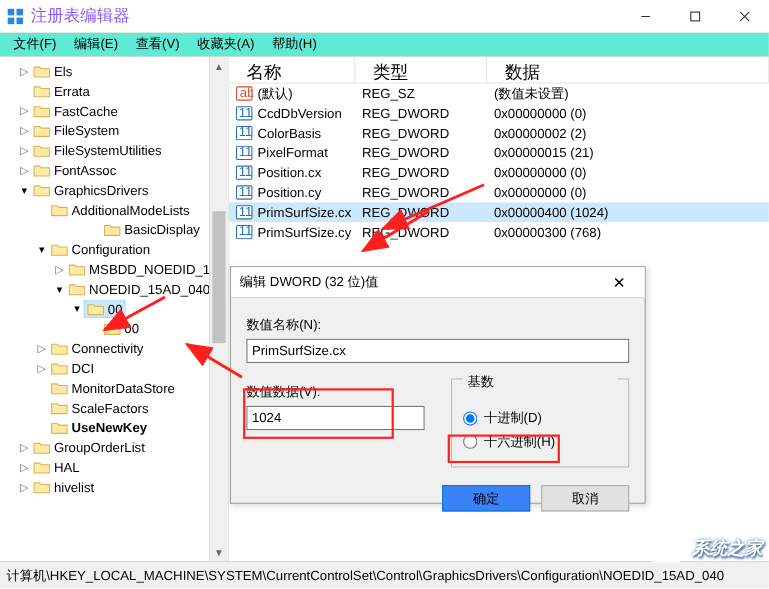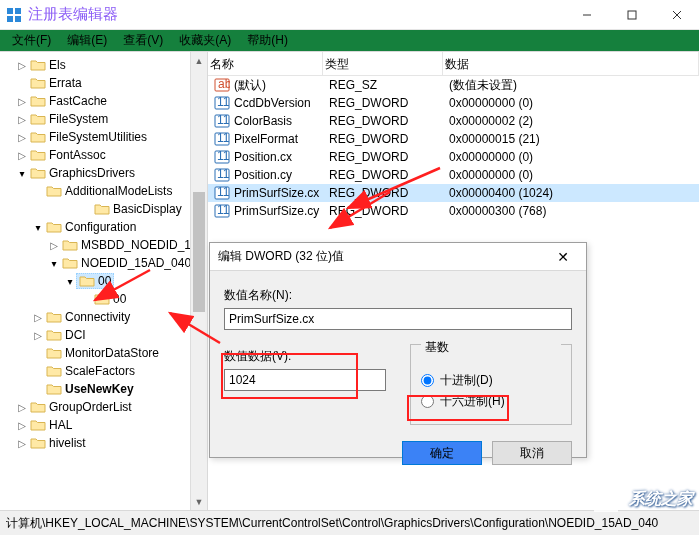--- a/index.html
+++ b/index.html
@@ -2,38 +2,38 @@
 <html><head>
 <meta charset="utf-8">
 <style>
 *{box-sizing:border-box;margin:0;padding:0;font-family:"Microsoft YaHei","Segoe UI",Tahoma,sans-serif;font-size:12px}
 body{width:699px;height:535px;background:#fff;overflow:hidden;position:relative}
 .titlebar{height:30px;background:#fff;display:flex;align-items:center;border-bottom:1px solid #e5e5e5}
 .titlebar-icon{width:16px;height:16px;margin:0 6px;display:inline-block}
 .titlebar-title{flex:1;font-size:15px;color:#8b5cf6}
 .win-controls{display:flex}
 .win-btn{width:45px;height:29px;display:flex;align-items:center;justify-content:center;color:#333}
-.menubar{height:22px;display:flex;align-items:center;border-bottom:1px solid #d9d9d9;padding:0 4px;background:#15803d}
+.menubar{height:22px;display:flex;align-items:center;border-bottom:1px solid #d9d9d9;padding:0 4px;background:#5eead4}
 .menu-item{padding:2px 8px;cursor:default}
 .main{display:flex;height:458px}
 .tree-panel{width:208px;border-right:1px solid #d9d9d9;overflow:hidden;position:relative;background:#fff}
 .tree{padding:4px 0}
 .tree-row{display:flex;align-items:center;height:18px;white-space:nowrap;cursor:default}
 .tree-row.selected>.tree-label-box{background:#cce8ff;border:1px dotted #99d1ff}
 .tree-label-box{display:flex;align-items:center;padding:0 2px}
 .caret{width:12px;display:inline-flex;justify-content:center;color:#666;font-size:10px}
 .caret.open{color:#000}
 .folder-icon{width:16px;height:14px;margin-right:3px;display:inline-block}
 .tree-label{font-size:12px}
 .vbar{position:absolute;right:0;top:0;bottom:0;width:17px;background:#f0f0f0;border-left:1px solid #ddd}
 .vbar-btn{height:17px;background:#f0f0f0;display:flex;align-items:center;justify-content:center;color:#666;font-size:9px}
 .vbar-thumb{position:absolute;left:2px;right:2px;top:140px;height:120px;background:#c2c2c2;border-radius:0}
 .list-panel{flex:1;position:relative;background:#fff}
 .list-header{height:24px;display:flex;border-bottom:1px solid #e5e5e5;background:#fff}
-.list-header-cell{padding:4px 2px;border-right:1px solid #e5e5e5;font-size:12px}
+.list-header-cell{padding:4px 16px;border-right:1px solid #e5e5e5;font-size:16px}
 .list-body{}
 .list-row{height:18px;display:flex;align-items:center}
 .list-row.selected{background:#cce8ff}
 .list-cell{padding:0 6px;overflow:hidden;white-space:nowrap}
 .val-icon{width:16px;height:14px;display:inline-block;vertical-align:middle;margin-right:4px}
 .statusbar{position:absolute;left:0;right:0;bottom:0;height:25px;border-top:1px solid #d9d9d9;display:flex;align-items:center;padding:0 6px;background:#f0f0f0;white-space:nowrap;overflow:hidden}
 
 .dialog{position:absolute;left:209px;top:242px;width:378px;height:216px;background:#f0f0f0;border:1px solid #9e9e9e;box-shadow:2px 2px 6px rgba(0,0,0,0.15)}
 .dlg-title{height:28px;background:#fff;display:flex;align-items:center;padding:0 8px;border-bottom:1px solid #d9d9d9}
 .dlg-title-text{flex:1}

